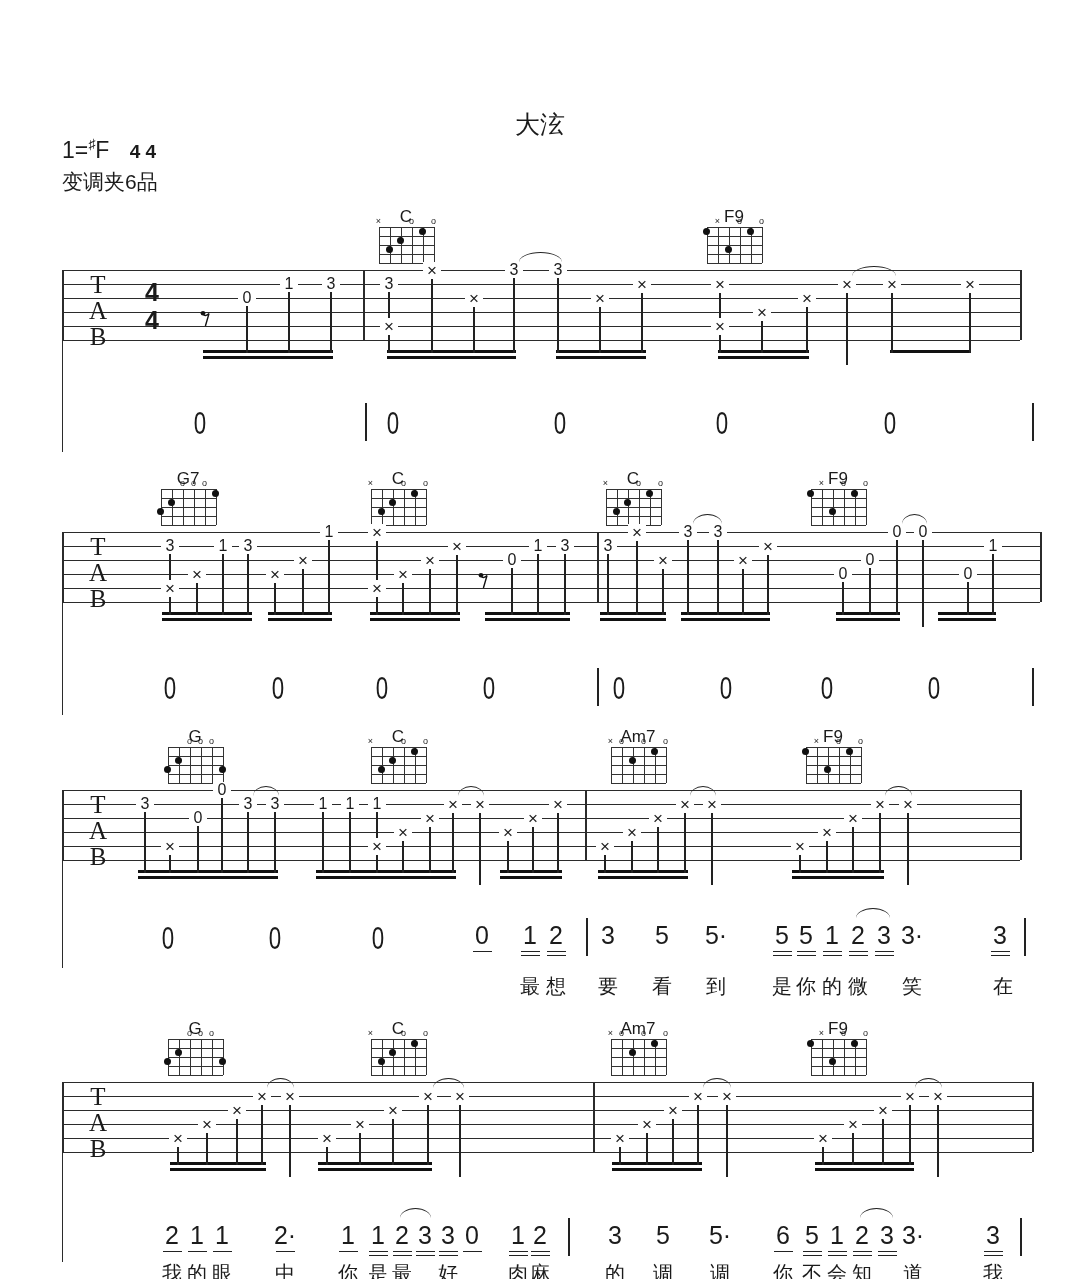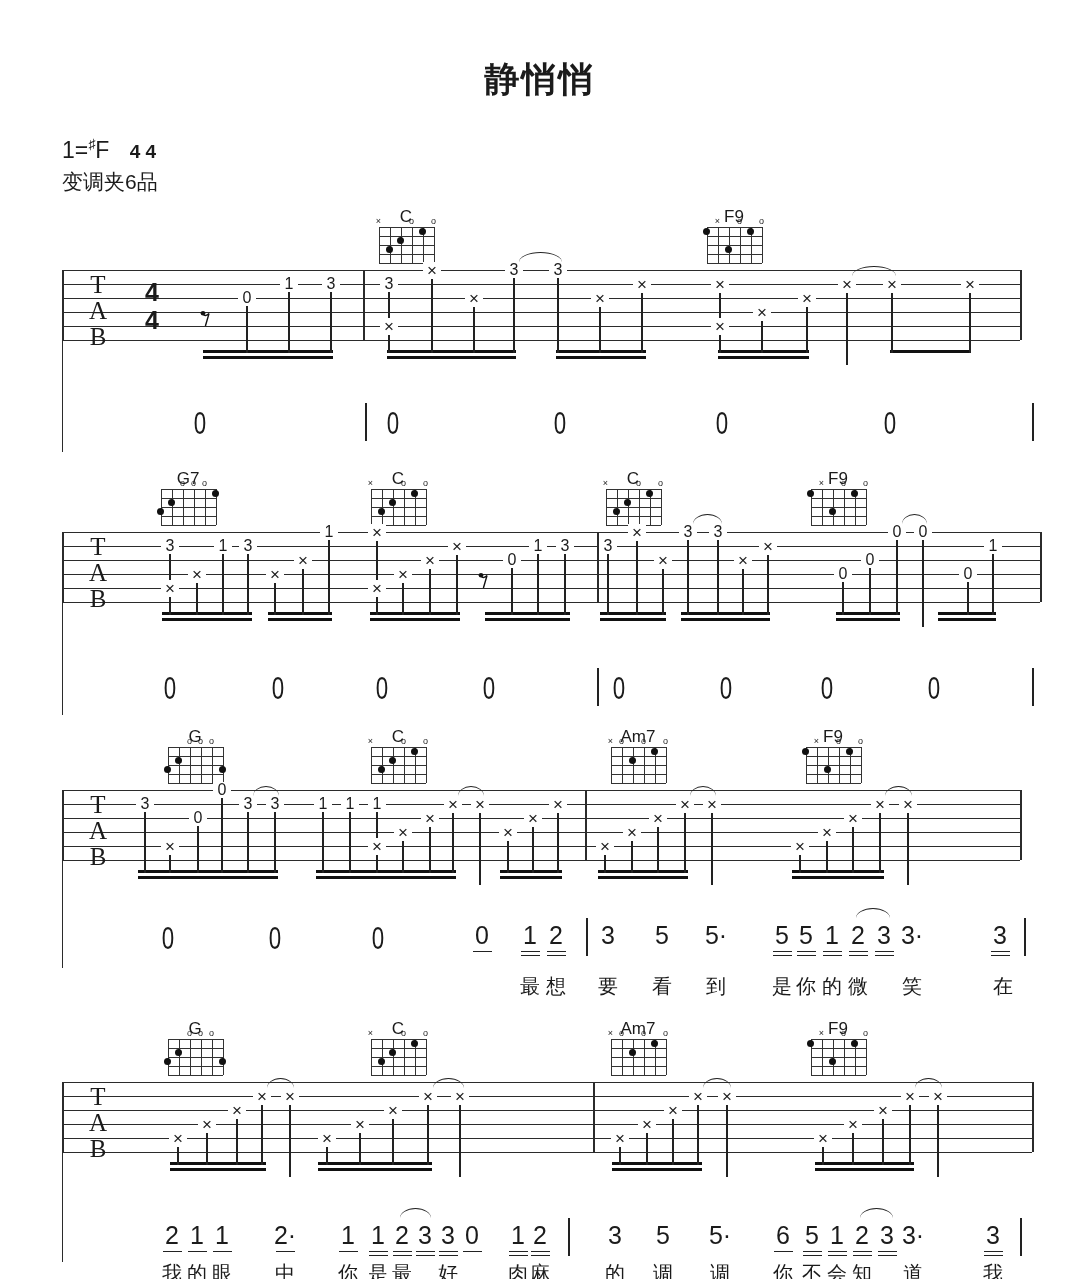--- a/index.html
+++ b/index.html
@@ -31,21 +31,21 @@
   #hdr-key{left:62px;top:136px;font-size:23px;}
   #hdr-key sup{font-size:14px;}
   .frac{display:inline-block;vertical-align:middle;margin-left:14px;text-align:center;font-size:19px;font-weight:bold;line-height:1.05;}
   .frac .fbar{height:1.6px;background:#111;width:15px;margin:1px auto;}
   #hdr-capo{left:62px;top:168px;font-size:21px;}
 </style>
 </head>
 <body>
 
 <div id="sheet">
-  <div class="abs" id="hdr-title">静悄悄</div>
+  <div class="abs" id="hdr-artist">大泫</div>
   <div class="abs" id="hdr-key">
     <span>1=</span><sup>♯</sup><span>F</span>
     <span class="frac">
       <span>4</span>
       <span class="fbar"></span>
       <span>4</span>
     </span>
   </div>
   <div class="abs" id="hdr-capo">变调夹6品</div>
 <div class="abs hline" style="left: 62px; top: 270px; width: 958px;"></div>

